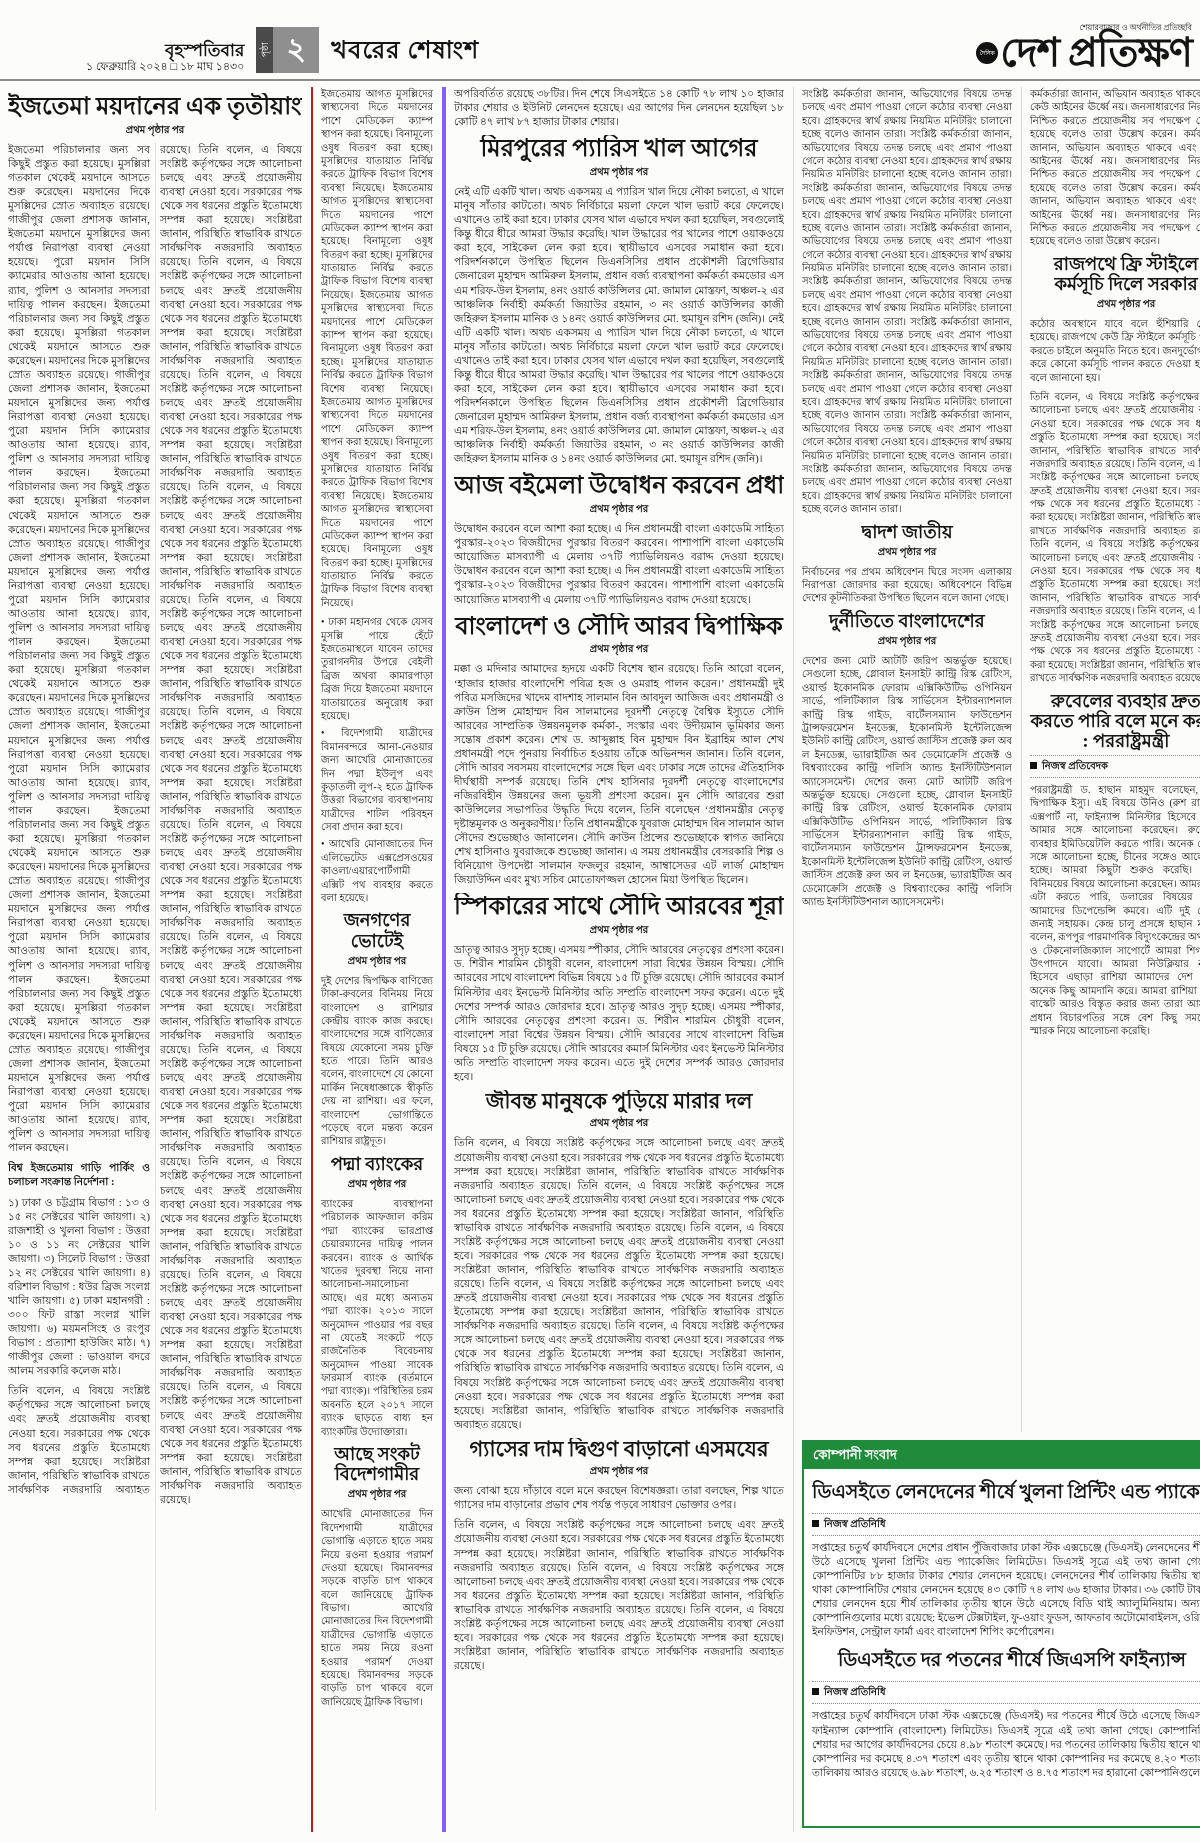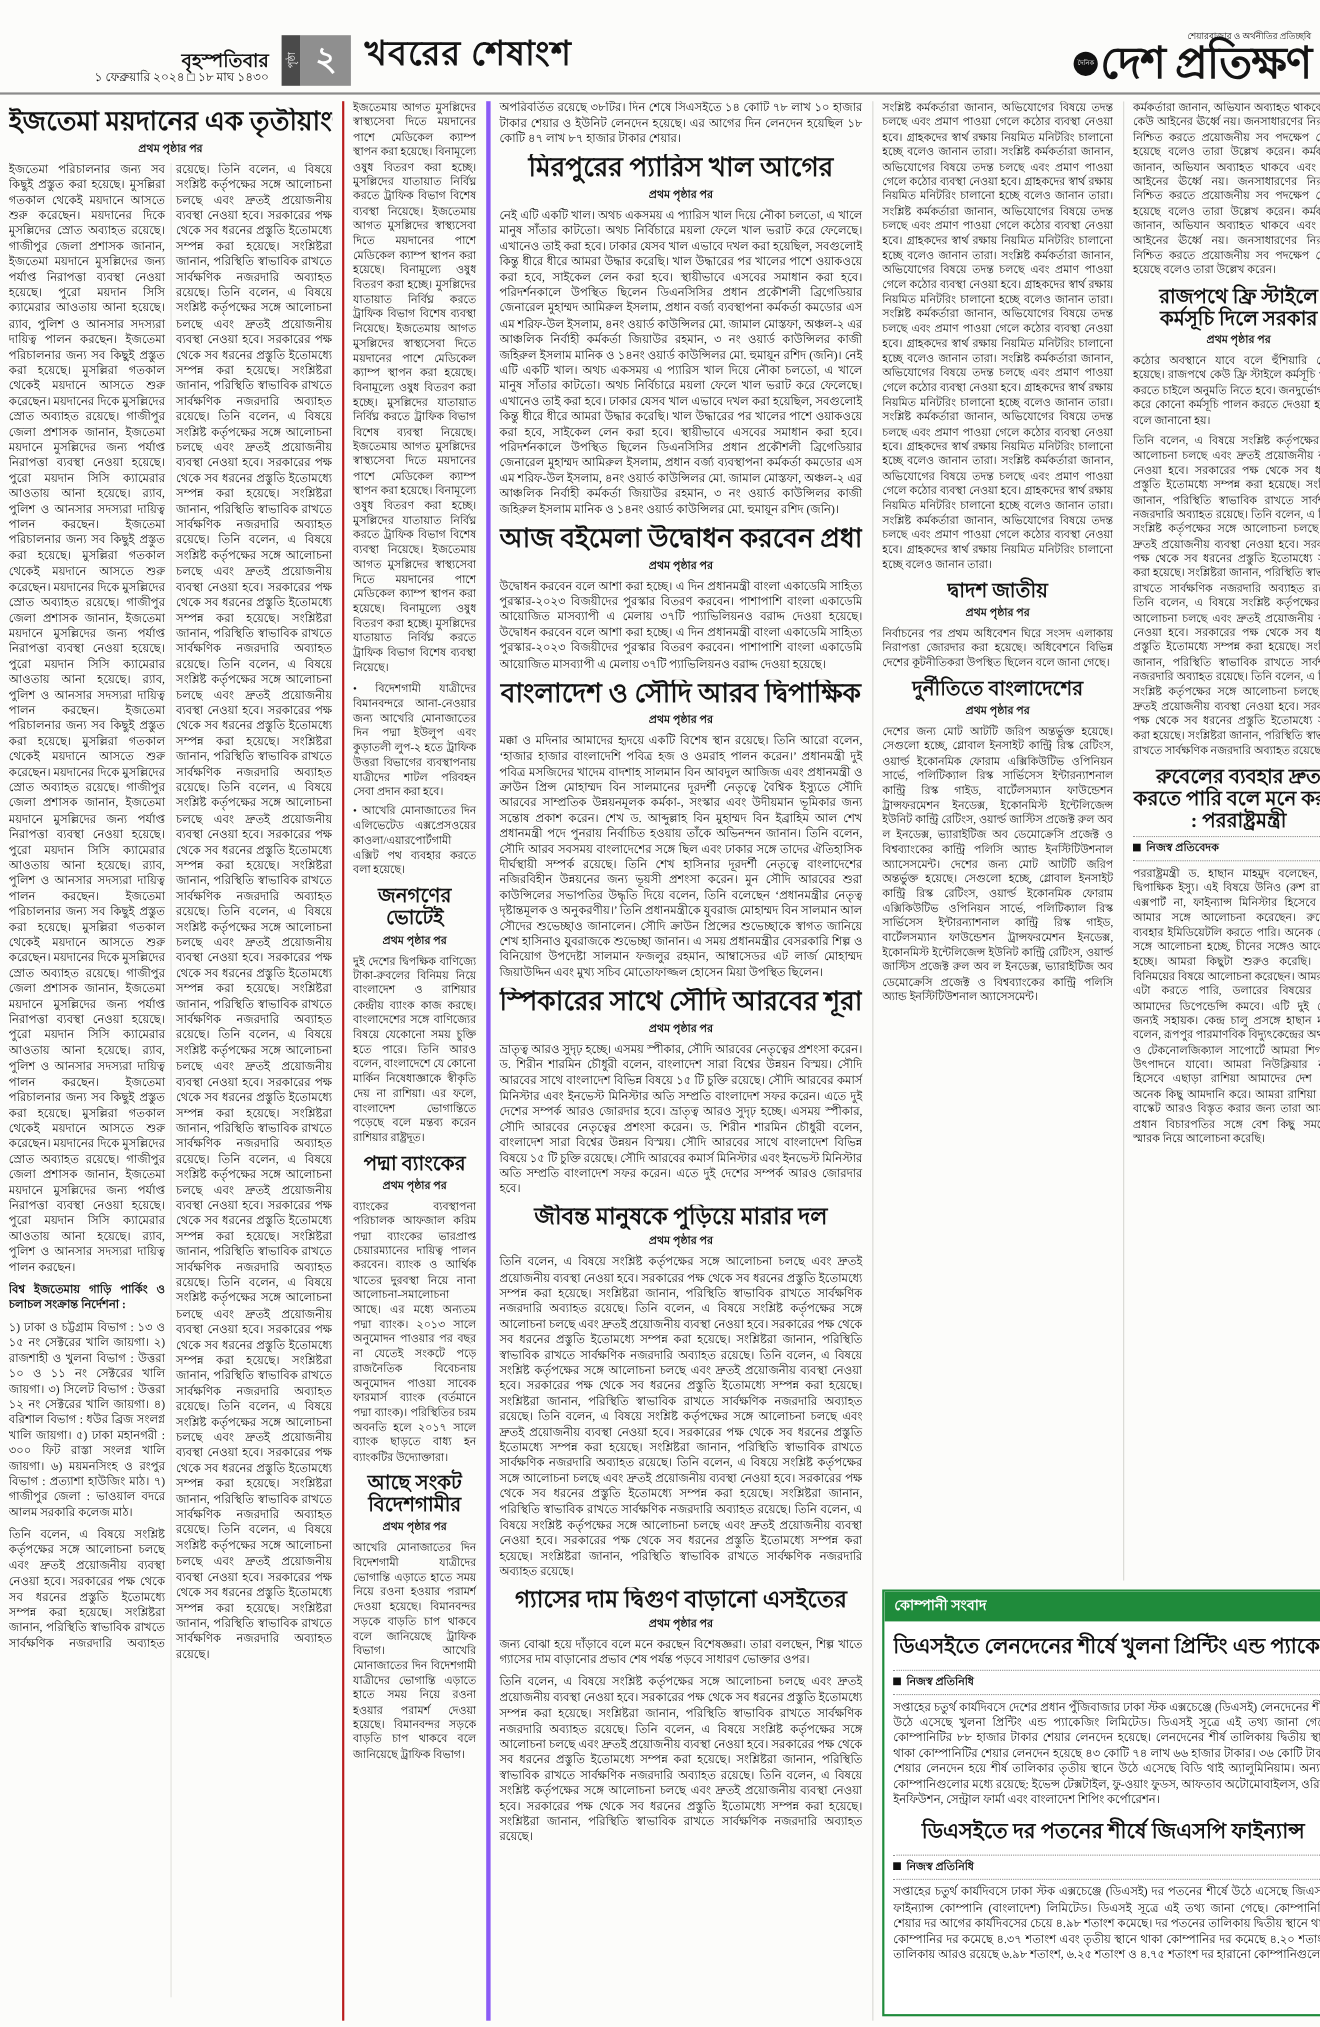--- a/index.html
+++ b/index.html
@@ -7,21 +7,21 @@
   .page{position:relative;width:1200px;height:1843px;background:#fcfcfa;overflow:hidden;}
 
   
   .masthead-row{display:flex;align-items:flex-end;gap:12px;padding:24px 8px 6px 8px;border-bottom:2px solid #8a8a8a;}
   .date-block{margin-left:78px;text-align:right;line-height:1.15;}
   .day{font-weight:bold;font-size:17px;}
   .date{font-size:11px;}
   .pagebox{display:flex;align-items:stretch;height:46px;}
   .pagebox-label{writing-mode:vertical-rl;transform:rotate(180deg);background:#4a4a4a;color:#fff;font-size:9px;width:17px;display:flex;align-items:center;justify-content:center;}
   .pagebox-num{width:46px;background:#8f8f8f;color:#fff;font-weight:bold;font-size:30px;display:flex;align-items:center;justify-content:center;}
-  .section-title{font-size:31px;font-weight:bold;letter-spacing:1px;padding-bottom:2px;}
+  .section-title{font-size:24px;font-weight:bold;letter-spacing:1px;padding-bottom:2px;}
   .brand{margin-left:auto;text-align:right;line-height:1;}
   .tagline{font-size:8px;margin-left:26px;margin-bottom:1px;}
   .logo-row{display:flex;align-items:center;}
   .emblem{width:22px;height:22px;border-radius:50%;background:#111;color:#fff;font-size:6px;display:flex;align-items:center;justify-content:center;margin-right:2px;flex:0 0 auto;}
   .logo{font-size:40px;font-weight:700;letter-spacing:-1px;}
 
   
   .content{display:flex;gap:9px;padding:6px 8px 8px 8px;height:1745px;overflow:hidden;}
   .group-left{width:294px;flex:0 0 auto;overflow:hidden;}
   .col3{width:112px;flex:0 0 auto;overflow:hidden;border-left:2px solid #b91c1c;padding-left:8px;}
@@ -85,20 +85,21 @@
       <div class="twocol">
         <p class="body">ইজতেমা পরিচালনার জন্য সব কিছুই প্রস্তুত করা হয়েছে। মুসল্লিরা গতকাল থেকেই ময়দানে আসতে শুরু করেছেন। ময়দানের দিকে মুসল্লিদের স্রোত অব্যাহত রয়েছে। গাজীপুর জেলা প্রশাসক জানান, ইজতেমা ময়দানে মুসল্লিদের জন্য পর্যাপ্ত নিরাপত্তা ব্যবস্থা নেওয়া হয়েছে। পুরো ময়দান সিসি ক্যামেরার আওতায় আনা হয়েছে। র‌্যাব, পুলিশ ও আনসার সদস্যরা দায়িত্ব পালন করছেন। ইজতেমা পরিচালনার জন্য সব কিছুই প্রস্তুত করা হয়েছে। মুসল্লিরা গতকাল থেকেই ময়দানে আসতে শুরু করেছেন। ময়দানের দিকে মুসল্লিদের স্রোত অব্যাহত রয়েছে। গাজীপুর জেলা প্রশাসক জানান, ইজতেমা ময়দানে মুসল্লিদের জন্য পর্যাপ্ত নিরাপত্তা ব্যবস্থা নেওয়া হয়েছে। পুরো ময়দান সিসি ক্যামেরার আওতায় আনা হয়েছে। র‌্যাব, পুলিশ ও আনসার সদস্যরা দায়িত্ব পালন করছেন। ইজতেমা পরিচালনার জন্য সব কিছুই প্রস্তুত করা হয়েছে। মুসল্লিরা গতকাল থেকেই ময়দানে আসতে শুরু করেছেন। ময়দানের দিকে মুসল্লিদের স্রোত অব্যাহত রয়েছে। গাজীপুর জেলা প্রশাসক জানান, ইজতেমা ময়দানে মুসল্লিদের জন্য পর্যাপ্ত নিরাপত্তা ব্যবস্থা নেওয়া হয়েছে। পুরো ময়দান সিসি ক্যামেরার আওতায় আনা হয়েছে। র‌্যাব, পুলিশ ও আনসার সদস্যরা দায়িত্ব পালন করছেন। ইজতেমা পরিচালনার জন্য সব কিছুই প্রস্তুত করা হয়েছে। মুসল্লিরা গতকাল থেকেই ময়দানে আসতে শুরু করেছেন। ময়দানের দিকে মুসল্লিদের স্রোত অব্যাহত রয়েছে। গাজীপুর জেলা প্রশাসক জানান, ইজতেমা ময়দানে মুসল্লিদের জন্য পর্যাপ্ত নিরাপত্তা ব্যবস্থা নেওয়া হয়েছে। পুরো ময়দান সিসি ক্যামেরার আওতায় আনা হয়েছে। র‌্যাব, পুলিশ ও আনসার সদস্যরা দায়িত্ব পালন করছেন। ইজতেমা পরিচালনার জন্য সব কিছুই প্রস্তুত করা হয়েছে। মুসল্লিরা গতকাল থেকেই ময়দানে আসতে শুরু করেছেন। ময়দানের দিকে মুসল্লিদের স্রোত অব্যাহত রয়েছে। গাজীপুর জেলা প্রশাসক জানান, ইজতেমা ময়দানে মুসল্লিদের জন্য পর্যাপ্ত নিরাপত্তা ব্যবস্থা নেওয়া হয়েছে। পুরো ময়দান সিসি ক্যামেরার আওতায় আনা হয়েছে। র‌্যাব, পুলিশ ও আনসার সদস্যরা দায়িত্ব পালন করছেন। ইজতেমা পরিচালনার জন্য সব কিছুই প্রস্তুত করা হয়েছে। মুসল্লিরা গতকাল থেকেই ময়দানে আসতে শুরু করেছেন। ময়দানের দিকে মুসল্লিদের স্রোত অব্যাহত রয়েছে। গাজীপুর জেলা প্রশাসক জানান, ইজতেমা ময়দানে মুসল্লিদের জন্য পর্যাপ্ত নিরাপত্তা ব্যবস্থা নেওয়া হয়েছে। পুরো ময়দান সিসি ক্যামেরার আওতায় আনা হয়েছে। র‌্যাব, পুলিশ ও আনসার সদস্যরা দায়িত্ব পালন করছেন।</p>
         <p class="body strong">বিশ্ব ইজতেমায় গাড়ি পার্কিং ও চলাচল সংক্রান্ত নির্দেশনা :</p>
         <p class="body">১) ঢাকা ও চট্টগ্রাম বিভাগ : ১৩ ও ১৫ নং সেক্টরের খালি জায়গা। ২) রাজশাহী ও খুলনা বিভাগ : উত্তরা ১০ ও ১১ নং সেক্টরের খালি জায়গা। ৩) সিলেট বিভাগ : উত্তরা ১২ নং সেক্টরের খালি জায়গা। ৪) বরিশাল বিভাগ : ধউর ব্রিজ সংলগ্ন খালি জায়গা। ৫) ঢাকা মহানগরী : ৩০০ ফিট রাস্তা সংলগ্ন খালি জায়গা। ৬) ময়মনসিংহ ও রংপুর বিভাগ : প্রত্যাশা হাউজিং মাঠ। ৭) গাজীপুর জেলা : ভাওয়াল বদরে আলম সরকারি কলেজ মাঠ।</p>
         <p class="body">তিনি বলেন, এ বিষয়ে সংশ্লিষ্ট কর্তৃপক্ষের সঙ্গে আলোচনা চলছে এবং দ্রুতই প্রয়োজনীয় ব্যবস্থা নেওয়া হবে। সরকারের পক্ষ থেকে সব ধরনের প্রস্তুতি ইতোমধ্যে সম্পন্ন করা হয়েছে। সংশ্লিষ্টরা জানান, পরিস্থিতি স্বাভাবিক রাখতে সার্বক্ষণিক নজরদারি অব্যাহত রয়েছে। তিনি বলেন, এ বিষয়ে সংশ্লিষ্ট কর্তৃপক্ষের সঙ্গে আলোচনা চলছে এবং দ্রুতই প্রয়োজনীয় ব্যবস্থা নেওয়া হবে। সরকারের পক্ষ থেকে সব ধরনের প্রস্তুতি ইতোমধ্যে সম্পন্ন করা হয়েছে। সংশ্লিষ্টরা জানান, পরিস্থিতি স্বাভাবিক রাখতে সার্বক্ষণিক নজরদারি অব্যাহত রয়েছে। তিনি বলেন, এ বিষয়ে সংশ্লিষ্ট কর্তৃপক্ষের সঙ্গে আলোচনা চলছে এবং দ্রুতই প্রয়োজনীয় ব্যবস্থা নেওয়া হবে। সরকারের পক্ষ থেকে সব ধরনের প্রস্তুতি ইতোমধ্যে সম্পন্ন করা হয়েছে। সংশ্লিষ্টরা জানান, পরিস্থিতি স্বাভাবিক রাখতে সার্বক্ষণিক নজরদারি অব্যাহত রয়েছে। তিনি বলেন, এ বিষয়ে সংশ্লিষ্ট কর্তৃপক্ষের সঙ্গে আলোচনা চলছে এবং দ্রুতই প্রয়োজনীয় ব্যবস্থা নেওয়া হবে। সরকারের পক্ষ থেকে সব ধরনের প্রস্তুতি ইতোমধ্যে সম্পন্ন করা হয়েছে। সংশ্লিষ্টরা জানান, পরিস্থিতি স্বাভাবিক রাখতে সার্বক্ষণিক নজরদারি অব্যাহত রয়েছে। তিনি বলেন, এ বিষয়ে সংশ্লিষ্ট কর্তৃপক্ষের সঙ্গে আলোচনা চলছে এবং দ্রুতই প্রয়োজনীয় ব্যবস্থা নেওয়া হবে। সরকারের পক্ষ থেকে সব ধরনের প্রস্তুতি ইতোমধ্যে সম্পন্ন করা হয়েছে। সংশ্লিষ্টরা জানান, পরিস্থিতি স্বাভাবিক রাখতে সার্বক্ষণিক নজরদারি অব্যাহত রয়েছে। তিনি বলেন, এ বিষয়ে সংশ্লিষ্ট কর্তৃপক্ষের সঙ্গে আলোচনা চলছে এবং দ্রুতই প্রয়োজনীয় ব্যবস্থা নেওয়া হবে। সরকারের পক্ষ থেকে সব ধরনের প্রস্তুতি ইতোমধ্যে সম্পন্ন করা হয়েছে। সংশ্লিষ্টরা জানান, পরিস্থিতি স্বাভাবিক রাখতে সার্বক্ষণিক নজরদারি অব্যাহত রয়েছে। তিনি বলেন, এ বিষয়ে সংশ্লিষ্ট কর্তৃপক্ষের সঙ্গে আলোচনা চলছে এবং দ্রুতই প্রয়োজনীয় ব্যবস্থা নেওয়া হবে। সরকারের পক্ষ থেকে সব ধরনের প্রস্তুতি ইতোমধ্যে সম্পন্ন করা হয়েছে। সংশ্লিষ্টরা জানান, পরিস্থিতি স্বাভাবিক রাখতে সার্বক্ষণিক নজরদারি অব্যাহত রয়েছে। তিনি বলেন, এ বিষয়ে সংশ্লিষ্ট কর্তৃপক্ষের সঙ্গে আলোচনা চলছে এবং দ্রুতই প্রয়োজনীয় ব্যবস্থা নেওয়া হবে। সরকারের পক্ষ থেকে সব ধরনের প্রস্তুতি ইতোমধ্যে সম্পন্ন করা হয়েছে। সংশ্লিষ্টরা জানান, পরিস্থিতি স্বাভাবিক রাখতে সার্বক্ষণিক নজরদারি অব্যাহত রয়েছে। তিনি বলেন, এ বিষয়ে সংশ্লিষ্ট কর্তৃপক্ষের সঙ্গে আলোচনা চলছে এবং দ্রুতই প্রয়োজনীয় ব্যবস্থা নেওয়া হবে। সরকারের পক্ষ থেকে সব ধরনের প্রস্তুতি ইতোমধ্যে সম্পন্ন করা হয়েছে। সংশ্লিষ্টরা জানান, পরিস্থিতি স্বাভাবিক রাখতে সার্বক্ষণিক নজরদারি অব্যাহত রয়েছে। তিনি বলেন, এ বিষয়ে সংশ্লিষ্ট কর্তৃপক্ষের সঙ্গে আলোচনা চলছে এবং দ্রুতই প্রয়োজনীয় ব্যবস্থা নেওয়া হবে। সরকারের পক্ষ থেকে সব ধরনের প্রস্তুতি ইতোমধ্যে সম্পন্ন করা হয়েছে। সংশ্লিষ্টরা জানান, পরিস্থিতি স্বাভাবিক রাখতে সার্বক্ষণিক নজরদারি অব্যাহত রয়েছে। তিনি বলেন, এ বিষয়ে সংশ্লিষ্ট কর্তৃপক্ষের সঙ্গে আলোচনা চলছে এবং দ্রুতই প্রয়োজনীয় ব্যবস্থা নেওয়া হবে। সরকারের পক্ষ থেকে সব ধরনের প্রস্তুতি ইতোমধ্যে সম্পন্ন করা হয়েছে। সংশ্লিষ্টরা জানান, পরিস্থিতি স্বাভাবিক রাখতে সার্বক্ষণিক নজরদারি অব্যাহত রয়েছে। তিনি বলেন, এ বিষয়ে সংশ্লিষ্ট কর্তৃপক্ষের সঙ্গে আলোচনা চলছে এবং দ্রুতই প্রয়োজনীয় ব্যবস্থা নেওয়া হবে। সরকারের পক্ষ থেকে সব ধরনের প্রস্তুতি ইতোমধ্যে সম্পন্ন করা হয়েছে। সংশ্লিষ্টরা জানান, পরিস্থিতি স্বাভাবিক রাখতে সার্বক্ষণিক নজরদারি অব্যাহত রয়েছে। তিনি বলেন, এ বিষয়ে সংশ্লিষ্ট কর্তৃপক্ষের সঙ্গে আলোচনা চলছে এবং দ্রুতই প্রয়োজনীয় ব্যবস্থা নেওয়া হবে। সরকারের পক্ষ থেকে সব ধরনের প্রস্তুতি ইতোমধ্যে সম্পন্ন করা হয়েছে। সংশ্লিষ্টরা জানান, পরিস্থিতি স্বাভাবিক রাখতে সার্বক্ষণিক নজরদারি অব্যাহত রয়েছে।</p>
       </div>
     </section>
 
     <section class="col3">
       <p class="body small">ইজতেমায় আগত মুসল্লিদের স্বাস্থ্যসেবা দিতে ময়দানের পাশে মেডিকেল ক্যাম্প স্থাপন করা হয়েছে। বিনামূল্যে ওষুধ বিতরণ করা হচ্ছে। মুসল্লিদের যাতায়াত নির্বিঘ্ন করতে ট্রাফিক বিভাগ বিশেষ ব্যবস্থা নিয়েছে। ইজতেমায় আগত মুসল্লিদের স্বাস্থ্যসেবা দিতে ময়দানের পাশে মেডিকেল ক্যাম্প স্থাপন করা হয়েছে। বিনামূল্যে ওষুধ বিতরণ করা হচ্ছে। মুসল্লিদের যাতায়াত নির্বিঘ্ন করতে ট্রাফিক বিভাগ বিশেষ ব্যবস্থা নিয়েছে। ইজতেমায় আগত মুসল্লিদের স্বাস্থ্যসেবা দিতে ময়দানের পাশে মেডিকেল ক্যাম্প স্থাপন করা হয়েছে। বিনামূল্যে ওষুধ বিতরণ করা হচ্ছে। মুসল্লিদের যাতায়াত নির্বিঘ্ন করতে ট্রাফিক বিভাগ বিশেষ ব্যবস্থা নিয়েছে। ইজতেমায় আগত মুসল্লিদের স্বাস্থ্যসেবা দিতে ময়দানের পাশে মেডিকেল ক্যাম্প স্থাপন করা হয়েছে। বিনামূল্যে ওষুধ বিতরণ করা হচ্ছে। মুসল্লিদের যাতায়াত নির্বিঘ্ন করতে ট্রাফিক বিভাগ বিশেষ ব্যবস্থা নিয়েছে। ইজতেমায় আগত মুসল্লিদের স্বাস্থ্যসেবা দিতে ময়দানের পাশে মেডিকেল ক্যাম্প স্থাপন করা হয়েছে। বিনামূল্যে ওষুধ বিতরণ করা হচ্ছে। মুসল্লিদের যাতায়াত নির্বিঘ্ন করতে ট্রাফিক বিভাগ বিশেষ ব্যবস্থা নিয়েছে।</p>
+      <p class="body small bullet">• ঢাকা মহানগর থেকে যেসব মুসল্লি পায়ে হেঁটে ইজতেমাস্থলে যাবেন তাদের তুরাগনদীর উপরে বেইলী ব্রিজ অথবা কামারপাড়া ব্রিজ দিয়ে ইজতেমা ময়দানে যাতায়াতের অনুরোধ করা হয়েছে।</p>
       <p class="body small bullet">• বিদেশগামী যাত্রীদের বিমানবন্দরে আনা-নেওয়ার জন্য আখেরি মোনাজাতের দিন পদ্মা ইউলুপ এবং কুড়াতলী লুপ-২ হতে ট্রাফিক উত্তরা বিভাগের ব্যবস্থাপনায় যাত্রীদের শাটল পরিবহন সেবা প্রদান করা হবে।</p>
       <p class="body small bullet">• আখেরি মোনাজাতের দিন এলিভেটেড এক্সপ্রেসওয়ের কাওলা/এয়ারপোর্টগামী এক্সিট পথ ব্যবহার করতে বলা হয়েছে।</p>
 
       <div>
         <h2 class="hl hl-md">জনগণের ভোটেই</h2>
         <div class="cont">প্রথম পৃষ্ঠার পর</div>
         <p class="body small">দুই দেশের দ্বিপক্ষিক বাণিজ্যে টাকা-রুবলের বিনিময় নিয়ে বাংলাদেশ ও রাশিয়ার কেন্দ্রীয় ব্যাংক কাজ করছে। বাংলাদেশের সঙ্গে বাণিজ্যের বিষয়ে যেকোনো সময় চুক্তি হতে পারে। তিনি আরও বলেন, বাংলাদেশে যে কোনো মার্কিন নিষেধাজ্ঞাকে স্বীকৃতি দেয় না রাশিয়া। এর ফলে, বাংলাদেশ ভোগান্তিতে পড়েছে বলে মন্তব্য করেন রাশিয়ার রাষ্ট্রদূত।</p>
       </div>
 
       <div>
@@ -141,21 +142,21 @@
         <p class="body">ভ্রাতৃত্ব আরও সুদৃঢ় হচ্ছে। এসময় স্পীকার, সৌদি আরবের নেতৃত্বের প্রশংসা করেন। ড. শিরীন শারমিন চৌধুরী বলেন, বাংলাদেশ সারা বিশ্বের উন্নয়ন বিস্ময়। সৌদি আরবের সাথে বাংলাদেশ বিভিন্ন বিষয়ে ১৫ টি চুক্তি রয়েছে। সৌদি আরবের কমার্স মিনিস্টার এবং ইনভেস্ট মিনিস্টার অতি সম্প্রতি বাংলাদেশ সফর করেন। এতে দুই দেশের সম্পর্ক আরও জোরদার হবে। ভ্রাতৃত্ব আরও সুদৃঢ় হচ্ছে। এসময় স্পীকার, সৌদি আরবের নেতৃত্বের প্রশংসা করেন। ড. শিরীন শারমিন চৌধুরী বলেন, বাংলাদেশ সারা বিশ্বের উন্নয়ন বিস্ময়। সৌদি আরবের সাথে বাংলাদেশ বিভিন্ন বিষয়ে ১৫ টি চুক্তি রয়েছে। সৌদি আরবের কমার্স মিনিস্টার এবং ইনভেস্ট মিনিস্টার অতি সম্প্রতি বাংলাদেশ সফর করেন। এতে দুই দেশের সম্পর্ক আরও জোরদার হবে।</p>
       </div>
 
       <div>
         <h1 class="hl hl-lg">জীবন্ত মানুষকে পুড়িয়ে মারার দল</h1>
         <div class="cont">প্রথম পৃষ্ঠার পর</div>
         <p class="body">তিনি বলেন, এ বিষয়ে সংশ্লিষ্ট কর্তৃপক্ষের সঙ্গে আলোচনা চলছে এবং দ্রুতই প্রয়োজনীয় ব্যবস্থা নেওয়া হবে। সরকারের পক্ষ থেকে সব ধরনের প্রস্তুতি ইতোমধ্যে সম্পন্ন করা হয়েছে। সংশ্লিষ্টরা জানান, পরিস্থিতি স্বাভাবিক রাখতে সার্বক্ষণিক নজরদারি অব্যাহত রয়েছে। তিনি বলেন, এ বিষয়ে সংশ্লিষ্ট কর্তৃপক্ষের সঙ্গে আলোচনা চলছে এবং দ্রুতই প্রয়োজনীয় ব্যবস্থা নেওয়া হবে। সরকারের পক্ষ থেকে সব ধরনের প্রস্তুতি ইতোমধ্যে সম্পন্ন করা হয়েছে। সংশ্লিষ্টরা জানান, পরিস্থিতি স্বাভাবিক রাখতে সার্বক্ষণিক নজরদারি অব্যাহত রয়েছে। তিনি বলেন, এ বিষয়ে সংশ্লিষ্ট কর্তৃপক্ষের সঙ্গে আলোচনা চলছে এবং দ্রুতই প্রয়োজনীয় ব্যবস্থা নেওয়া হবে। সরকারের পক্ষ থেকে সব ধরনের প্রস্তুতি ইতোমধ্যে সম্পন্ন করা হয়েছে। সংশ্লিষ্টরা জানান, পরিস্থিতি স্বাভাবিক রাখতে সার্বক্ষণিক নজরদারি অব্যাহত রয়েছে। তিনি বলেন, এ বিষয়ে সংশ্লিষ্ট কর্তৃপক্ষের সঙ্গে আলোচনা চলছে এবং দ্রুতই প্রয়োজনীয় ব্যবস্থা নেওয়া হবে। সরকারের পক্ষ থেকে সব ধরনের প্রস্তুতি ইতোমধ্যে সম্পন্ন করা হয়েছে। সংশ্লিষ্টরা জানান, পরিস্থিতি স্বাভাবিক রাখতে সার্বক্ষণিক নজরদারি অব্যাহত রয়েছে। তিনি বলেন, এ বিষয়ে সংশ্লিষ্ট কর্তৃপক্ষের সঙ্গে আলোচনা চলছে এবং দ্রুতই প্রয়োজনীয় ব্যবস্থা নেওয়া হবে। সরকারের পক্ষ থেকে সব ধরনের প্রস্তুতি ইতোমধ্যে সম্পন্ন করা হয়েছে। সংশ্লিষ্টরা জানান, পরিস্থিতি স্বাভাবিক রাখতে সার্বক্ষণিক নজরদারি অব্যাহত রয়েছে। তিনি বলেন, এ বিষয়ে সংশ্লিষ্ট কর্তৃপক্ষের সঙ্গে আলোচনা চলছে এবং দ্রুতই প্রয়োজনীয় ব্যবস্থা নেওয়া হবে। সরকারের পক্ষ থেকে সব ধরনের প্রস্তুতি ইতোমধ্যে সম্পন্ন করা হয়েছে। সংশ্লিষ্টরা জানান, পরিস্থিতি স্বাভাবিক রাখতে সার্বক্ষণিক নজরদারি অব্যাহত রয়েছে।</p>
       </div>
 
       <div>
-        <h1 class="hl hl-lg">গ্যাসের দাম দ্বিগুণ বাড়ানো এসইতের</h1>
+        <h1 class="hl hl-lg">গ্যাসের দাম দ্বিগুণ বাড়ানো এসমযের</h1>
         <div class="cont">প্রথম পৃষ্ঠার পর</div>
         <p class="body">জন্য বোঝা হয়ে দাঁড়াবে বলে মনে করছেন বিশেষজ্ঞরা। তারা বলছেন, শিল্প খাতে গ্যাসের দাম বাড়ানোর প্রভাব শেষ পর্যন্ত পড়বে সাধারণ ভোক্তার ওপর।</p>
         <p class="body">তিনি বলেন, এ বিষয়ে সংশ্লিষ্ট কর্তৃপক্ষের সঙ্গে আলোচনা চলছে এবং দ্রুতই প্রয়োজনীয় ব্যবস্থা নেওয়া হবে। সরকারের পক্ষ থেকে সব ধরনের প্রস্তুতি ইতোমধ্যে সম্পন্ন করা হয়েছে। সংশ্লিষ্টরা জানান, পরিস্থিতি স্বাভাবিক রাখতে সার্বক্ষণিক নজরদারি অব্যাহত রয়েছে। তিনি বলেন, এ বিষয়ে সংশ্লিষ্ট কর্তৃপক্ষের সঙ্গে আলোচনা চলছে এবং দ্রুতই প্রয়োজনীয় ব্যবস্থা নেওয়া হবে। সরকারের পক্ষ থেকে সব ধরনের প্রস্তুতি ইতোমধ্যে সম্পন্ন করা হয়েছে। সংশ্লিষ্টরা জানান, পরিস্থিতি স্বাভাবিক রাখতে সার্বক্ষণিক নজরদারি অব্যাহত রয়েছে। তিনি বলেন, এ বিষয়ে সংশ্লিষ্ট কর্তৃপক্ষের সঙ্গে আলোচনা চলছে এবং দ্রুতই প্রয়োজনীয় ব্যবস্থা নেওয়া হবে। সরকারের পক্ষ থেকে সব ধরনের প্রস্তুতি ইতোমধ্যে সম্পন্ন করা হয়েছে। সংশ্লিষ্টরা জানান, পরিস্থিতি স্বাভাবিক রাখতে সার্বক্ষণিক নজরদারি অব্যাহত রয়েছে।</p>
       </div>
     </section>
 
     <section class="group-right">
       <div class="rg-row">
 
         <div class="col5">

